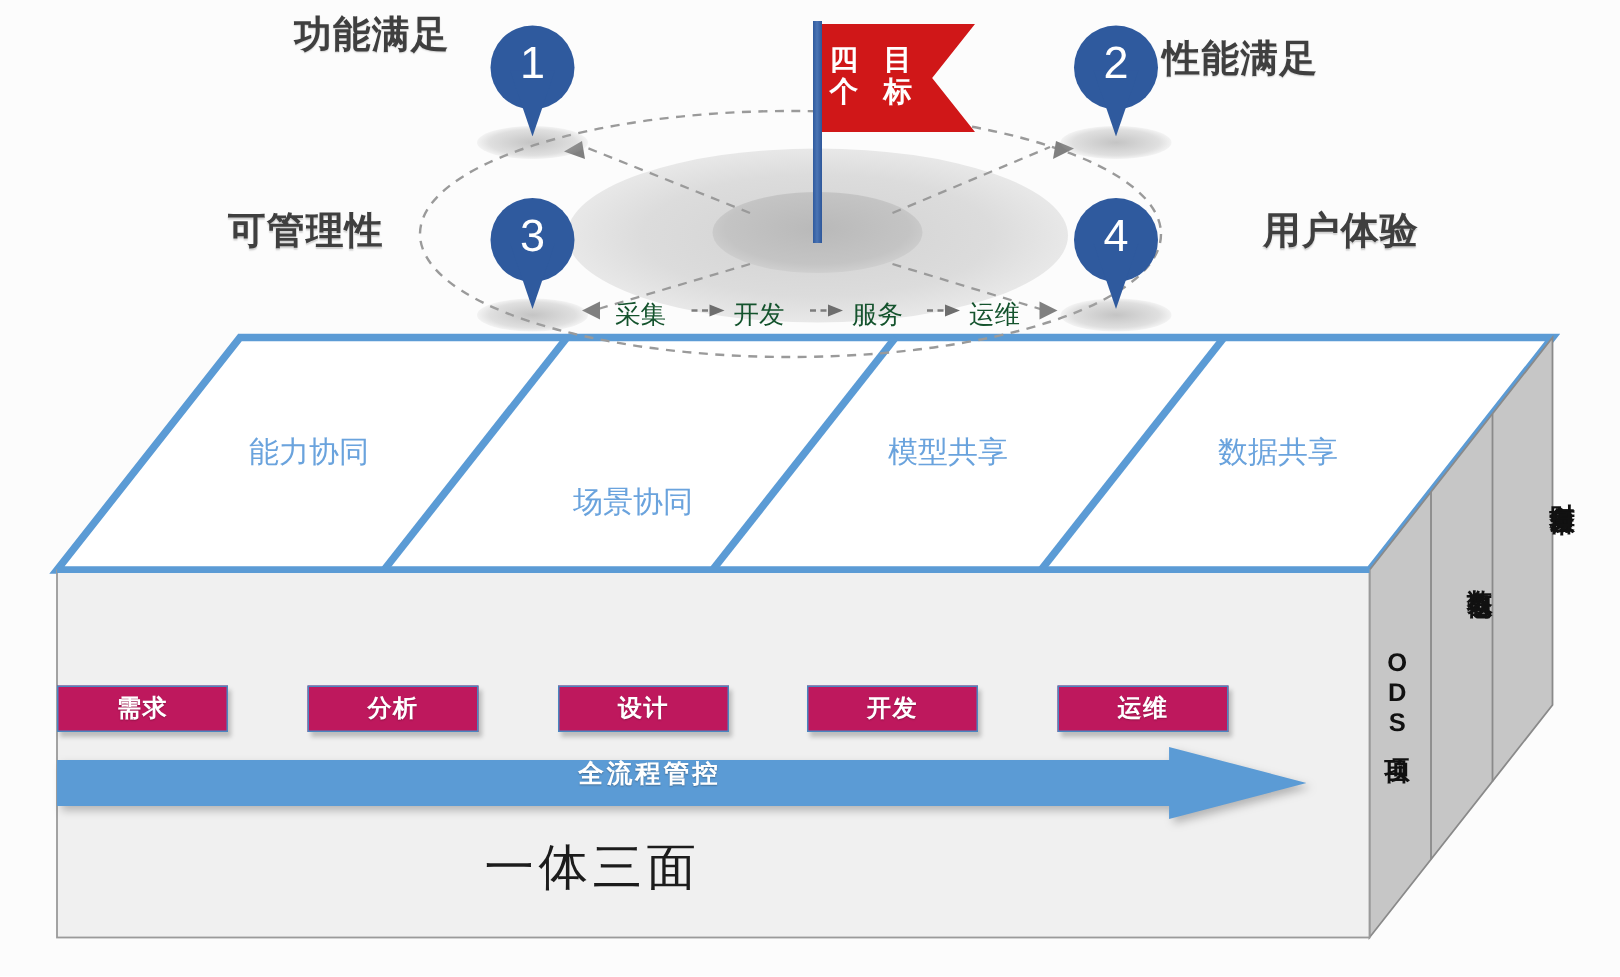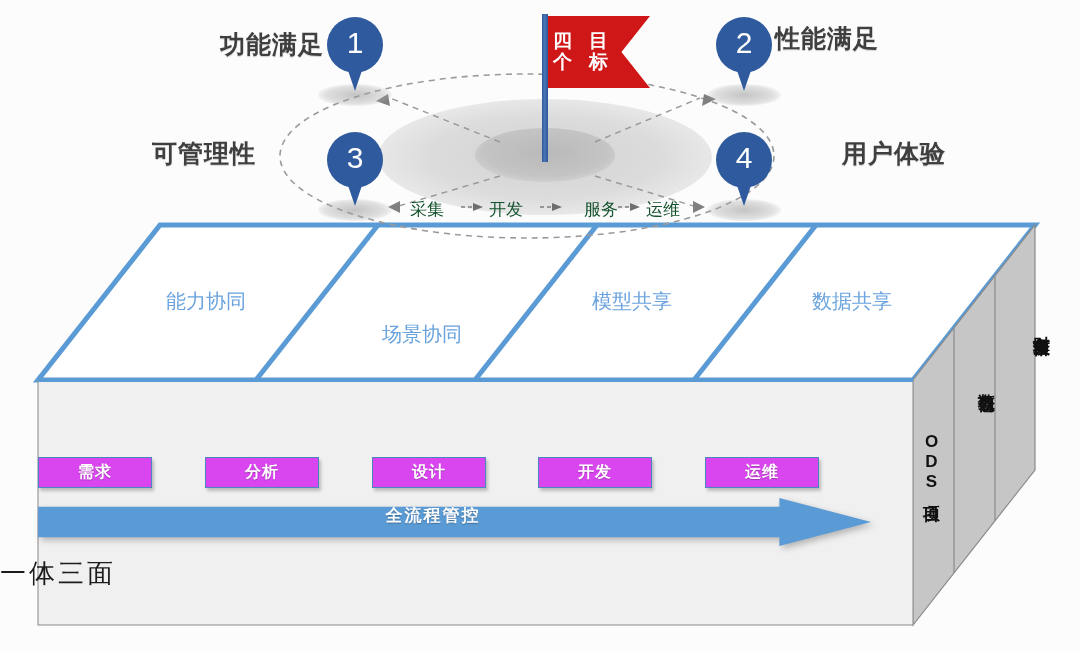--- a/index.html
+++ b/index.html
@@ -23,21 +23,21 @@
   
   .goal-label{
     position:absolute;
     font-size:25px;
     font-weight:bold;
     color:#3f3f3f;
     letter-spacing:1px;
     white-space:nowrap;
     text-shadow:0 1px 1px rgba(0,0,0,.18);
   }
-  #goal-lbl-0{left:196px;top:28px;margin-left:24px;}
+  #goal-lbl-0{left:196px;top:6px;}
   #goal-lbl-1{left:775px;top:22px;}
   #goal-lbl-2{left:152px;top:137px;}
   #goal-lbl-3{left:842px;top:137px;}
 
   
   .pin{position:absolute;width:56px;height:78px;}
   .pin .body{
     position:absolute;left:0;top:0;width:56px;height:56px;
     background:#2f5a9e;
     border-radius:50% 50% 50% 50%;
@@ -86,37 +86,37 @@
     letter-spacing:1px;
   }
 
   
   .flow-lbl{
     position:absolute;top:198px;
     font-size:17px;color:#14532d;white-space:nowrap;
   }
   #flow-0{left:410px;}
   #flow-1{left:489px;}
-  #flow-2{left:568px;margin-left:16px;}
+  #flow-2{left:568px;}
   #flow-3{left:646px;}
 
   
   .slab-label{
     position:absolute;
     font-size:20px;color:#6aa3dd;white-space:nowrap;
   }
   #slab-0{left:166px;top:288px;}
   #slab-1{left:382px;top:288px;margin-top:33px;}
   #slab-2{left:592px;top:288px;}
   #slab-3{left:812px;top:288px;}
 
   
   .stage-btn{
     position:absolute;top:457px;height:29px;
-    background:#d946ef;
+    background:#be185d;
     border:1px solid #4a86c0;
     box-shadow:2px 3px 3px rgba(0,0,0,.22);
     display:flex;align-items:center;justify-content:center;
     color:#fff;font-size:16px;font-weight:bold;
     letter-spacing:1px;
     text-shadow:0 1px 1px rgba(0,0,0,.25);
   }
   #stage-btn-0{left:38px;width:112px;}
   #stage-btn-1{left:205px;width:112px;}
   #stage-btn-2{left:372px;width:112px;font-family:Liberation Serif, serif;}
@@ -136,22 +136,22 @@
   #big-arrow-text{
     position:absolute;left:38px;top:503px;width:790px;height:24px;
     display:flex;align-items:center;justify-content:center;
     color:#fff;font-size:17px;font-weight:bold;letter-spacing:2px;
     text-shadow:0 1px 1px rgba(0,0,0,.3);
   }
 
   
   #bottom-caption{
     position:absolute;left:0;top:556px;width:790px;
-    text-align:left;
-    font-size:26px;color:#1c1c1c;letter-spacing:3px;
+    text-align:center;
+    font-size:33px;color:#1c1c1c;letter-spacing:3px;
   }
 
   
   .side-label{
     position:absolute;
     writing-mode:vertical-rl;
     text-orientation:upright;
     font-size:17px;color:#111;font-weight:bold;
     letter-spacing:1px;white-space:nowrap;
   }

